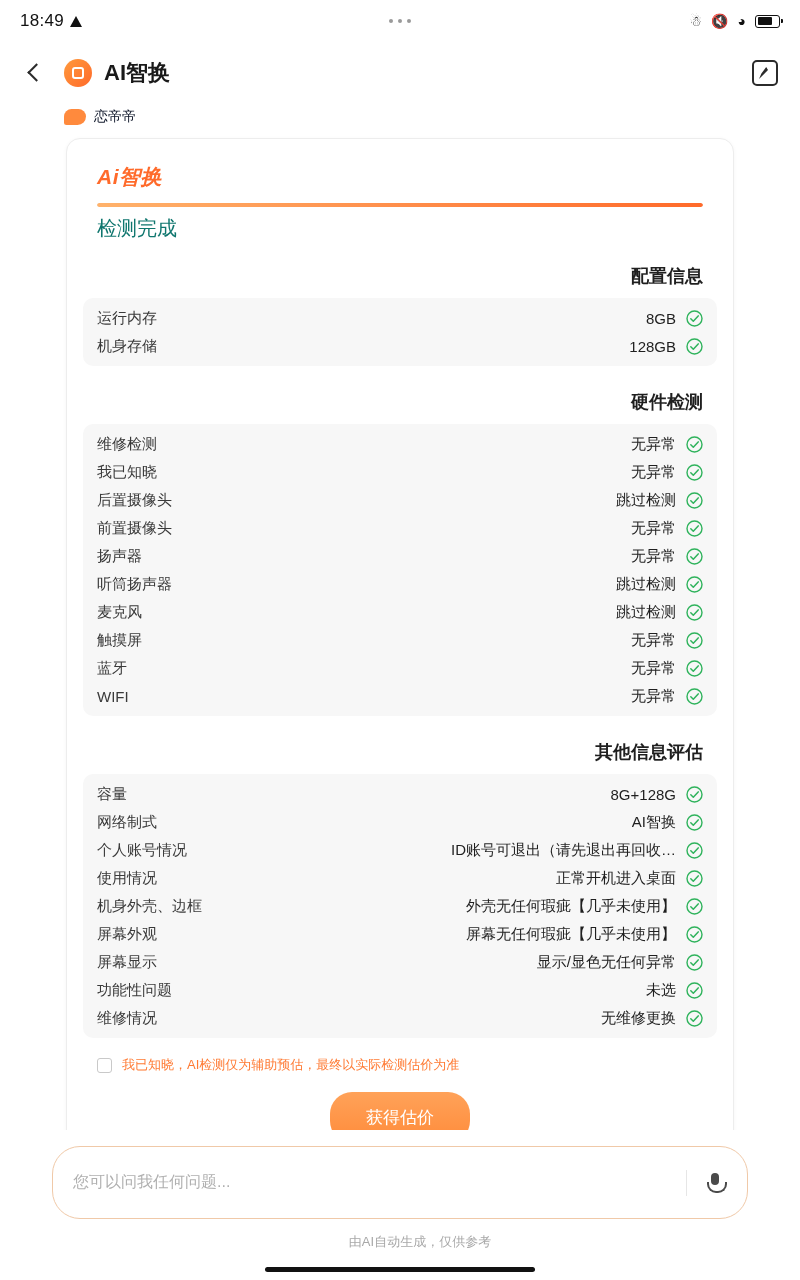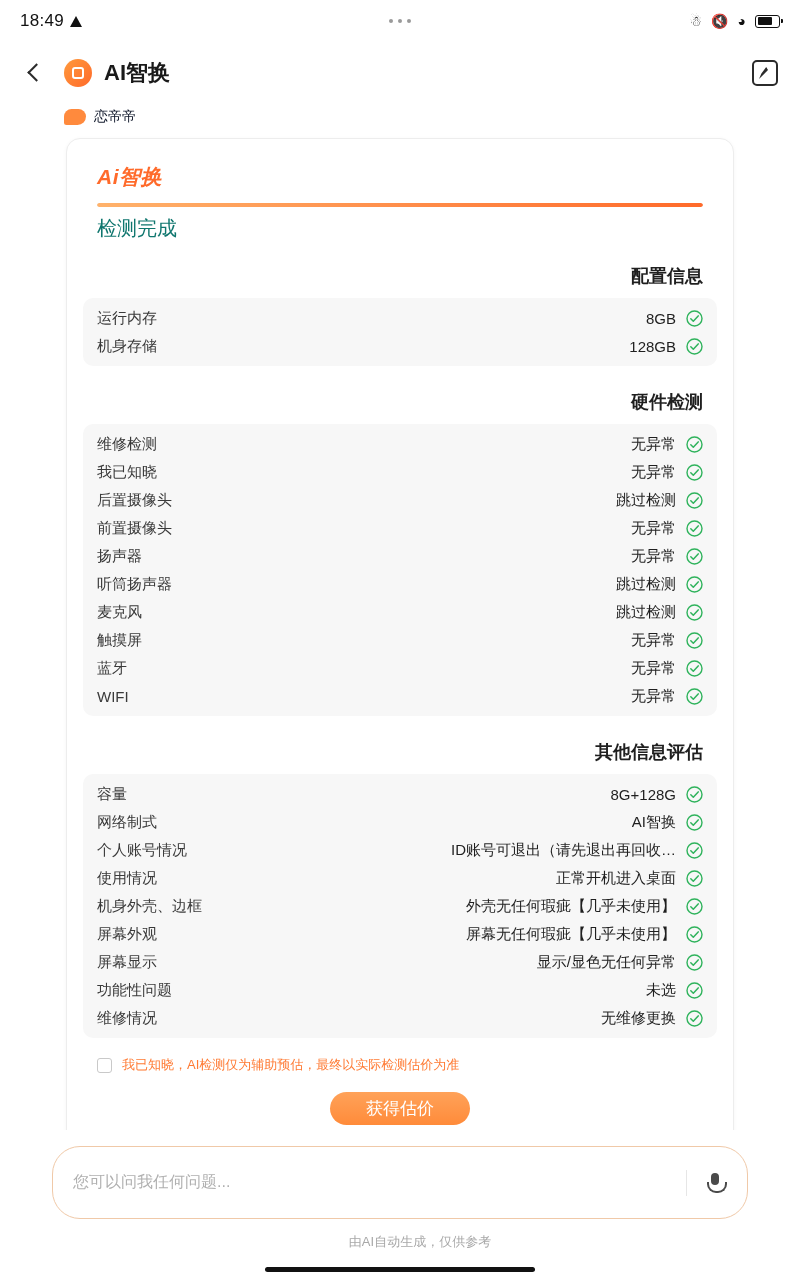--- a/index.html
+++ b/index.html
@@ -271,21 +271,21 @@
     display: flex;
     justify-content: center;
     padding: 18px 0 4px 0;
   }
   .cta {
     background: linear-gradient(180deg,#ffa259,#ff8b3a);
     color: #fff;
     font-size: 17px;
     border: none;
     border-radius: 22px;
-    padding: 5px 36px;
+    padding: 14px 36px;
     cursor: pointer;
     font-family: "Liberation Sans", sans-serif;
   }
 
   
   .bottom {
     flex: 0 0 auto;
     background: #fff;
     padding: 10px 0 0 0;
   }

